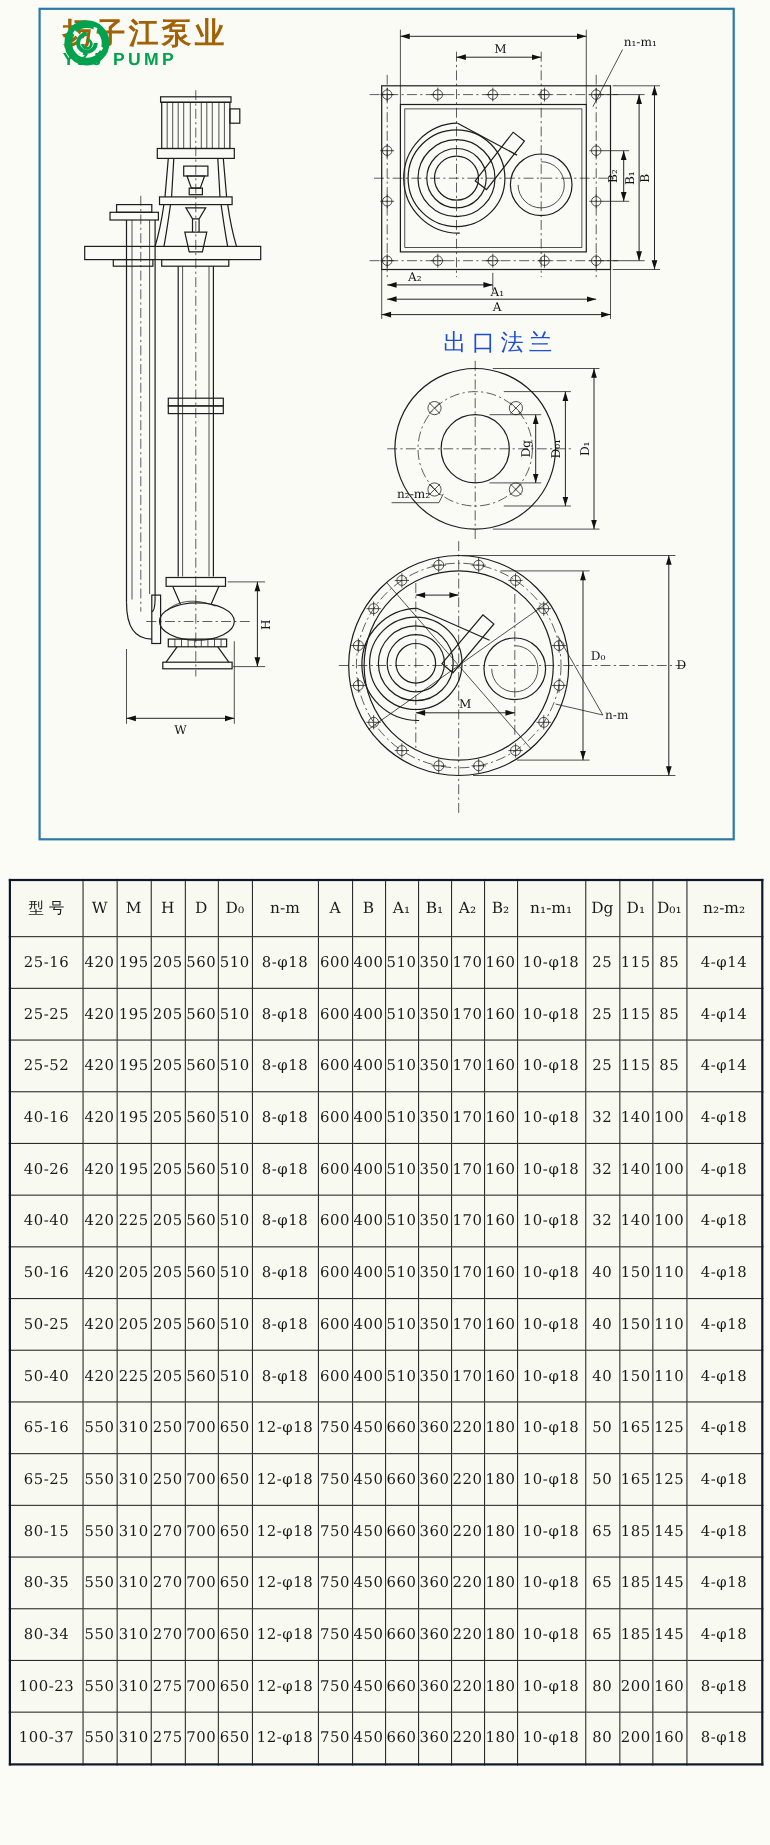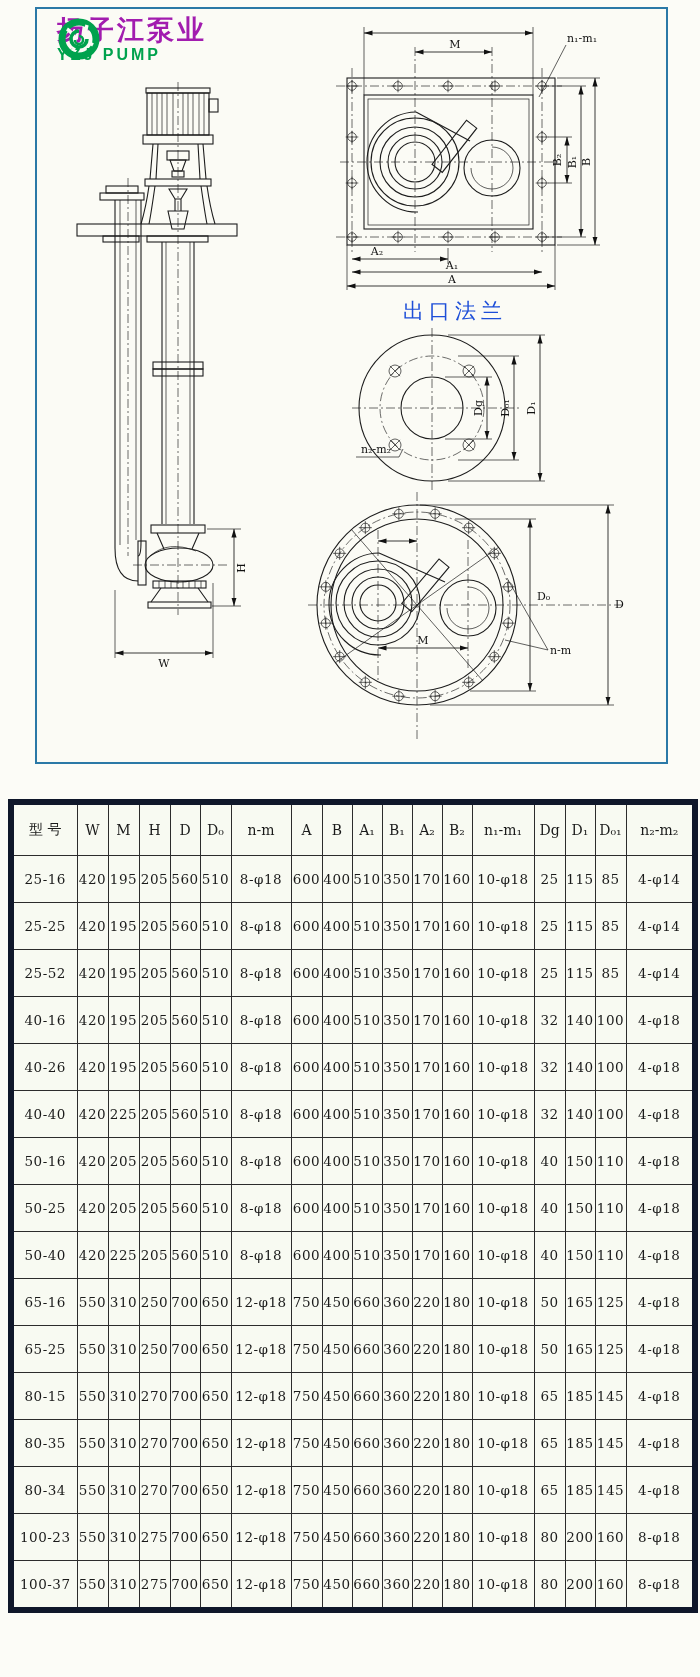--- a/index.html
+++ b/index.html
@@ -21,21 +21,21 @@
   .logo-en{font-size:16px;font-weight:bold;letter-spacing:3px;margin-top:3px;font-family:"Liberation Sans",sans-serif;}
   .flange-title{
     position:absolute;left:348px;top:288px;width:140px;text-align:center;
     font-size:21px;letter-spacing:5px;color:#1d4ed8;
   }
   
   .spec-table{
     position:absolute;left:8px;top:799px;width:684px;
     border-collapse:collapse;table-layout:fixed;
     background:#f8faf2;
-    border:6px solid #0f172a;
+    border:2px solid #0f172a;
     font-size:13.5px;
   }
   .spec-table th,.spec-table td{
     border:1px solid #2c2c2c;text-align:center;vertical-align:middle;
     padding:0;font-weight:normal;white-space:nowrap;overflow:hidden;
   }
   .spec-table th{height:50px;font-size:14px;}
   .spec-table td{height:46px;letter-spacing:0.5px;}
   
   .ln{fill:none;stroke:#1d1d1d;stroke-width:1.1;}
@@ -315,21 +315,21 @@
 
   <div class="logo">
     <svg width="44" height="44" viewBox="0 0 44 44">
       <circle cx="22" cy="22" r="17" fill="none" stroke="#00a24d" stroke-width="7"></circle>
       <path d="M10,12 Q22,20 16,34" fill="none" stroke="#fbfbf5" stroke-width="3.4"></path>
       <path d="M30,8 Q26,22 36,28" fill="none" stroke="#fbfbf5" stroke-width="3.4"></path>
       <path d="M22,14 a8,8 0 1 0 8,8" fill="none" stroke="#00a24d" stroke-width="3.6"></path>
       <path d="M22,19 a4,4 0 1 1 -4,4" fill="none" stroke="#00a24d" stroke-width="2.6"></path>
     </svg>
     <div class="logo-text">
-      <span class="logo-cn" style="color:#a21caf;text-align:center;" title="扬子江泵业">扬子江泵业</span>
+      <span class="logo-cn" style="color:#a16207;text-align:center;" title="扬子江泵业">扬子江泵业</span>
       <span class="logo-en" style="color:#00a24d;">YZJ PUMP</span>
     </div>
   </div>
 
   <div class="flange-title">出口法兰</div>
 </div>
 
 <table class="spec-table">
   <colgroup>
       <col style="width: 66px;">

